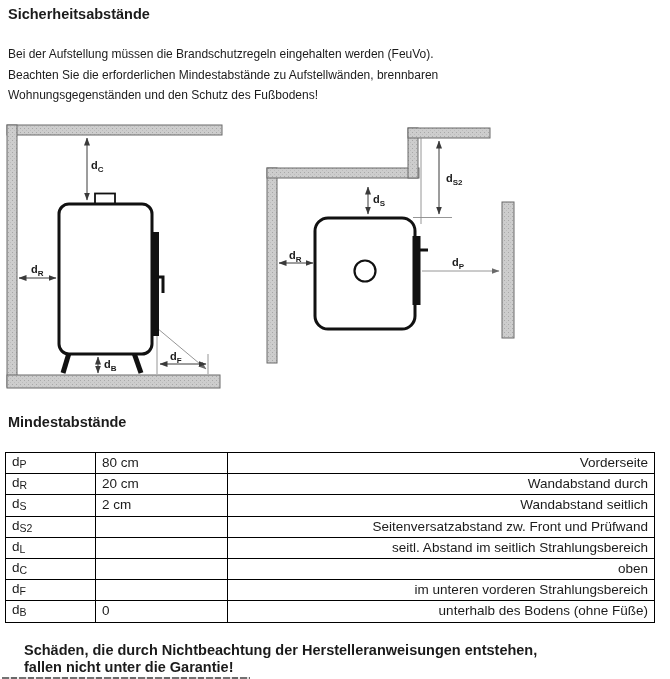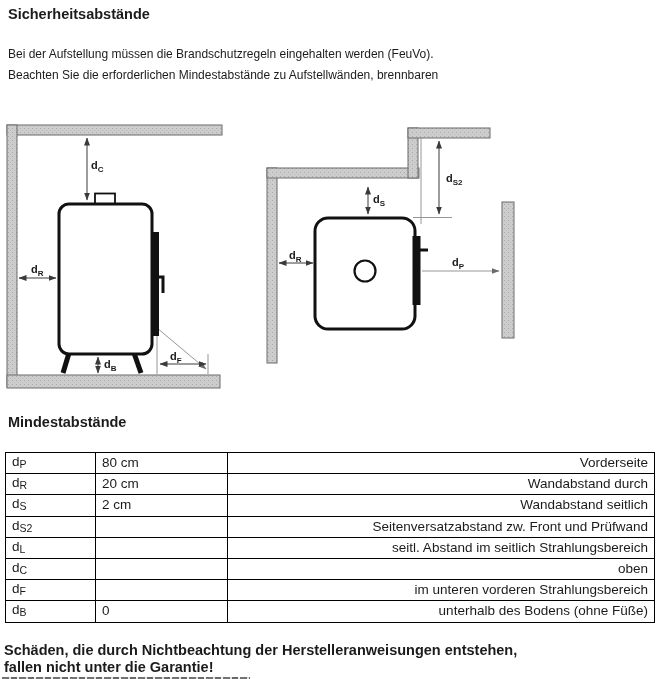--- a/index.html
+++ b/index.html
@@ -17,38 +17,39 @@
   .dlab .sub{font-size:8px;}
   table.min{
     position:absolute;left:5px;top:452px;width:650px;
     border-collapse:collapse;table-layout:fixed;
     font-size:13.5px;color:#1b1b1b;
   }
   table.min{border:1.5px solid #000;}
   table.min td{border:1px solid #000;padding:1px 6px;height:18.2px;line-height:16px;overflow:hidden;white-space:nowrap;}
   table.min td.c3{padding-left:12px;text-align:right;}
   td .subsym{font-size:10.5px;vertical-align:-2px;}
-  .warning{left:4px;top:642px;font-size:14.5px;font-weight:bold;line-height:16.8px;}
+  .warning{left:24px;top:642px;font-size:14.5px;font-weight:bold;line-height:16.8px;}
   .warning div{white-space:nowrap;}
   .cutoff{
     left:2px;top:677px;width:248px;height:2px;
     background:repeating-linear-gradient(90deg,#5a5a5a 0 7px,#ddd 7px 9px,#4e4e4e 9px 15px,#eee 15px 17px);
     opacity:.85;
   }
 </style>
 </head>
 <body>
 
 <div class="page">
 
   <div class="abs h1">Sicherheitsabstände</div>
 
   <div class="abs intro">
     <div>Bei der Aufstellung müssen die Brandschutzregeln eingehalten werden (FeuVo).</div>
     <div>Beachten Sie die erforderlichen Mindestabstände zu Aufstellwänden, brennbaren</div>
+    <div>Wohnungsgegenständen und den Schutz des Fußbodens!</div>
   </div>
 
   <svg class="diagrams" width="670" height="679" viewBox="0 0 670 679">
     <defs>
       <pattern id="wallpat" width="4" height="4" patternUnits="userSpaceOnUse">
         <rect width="4" height="4" fill="#cdcdcd"></rect>
         <rect x="0" y="0" width="1" height="1" fill="#a8a8a8"></rect>
         <rect x="2" y="2" width="1" height="1" fill="#bcbcbc"></rect>
       </pattern>
       <marker id="arr" viewBox="0 0 8 6" markerWidth="8" markerHeight="6" refX="7.5" refY="3" orient="auto-start-reverse" markerUnits="userSpaceOnUse">

